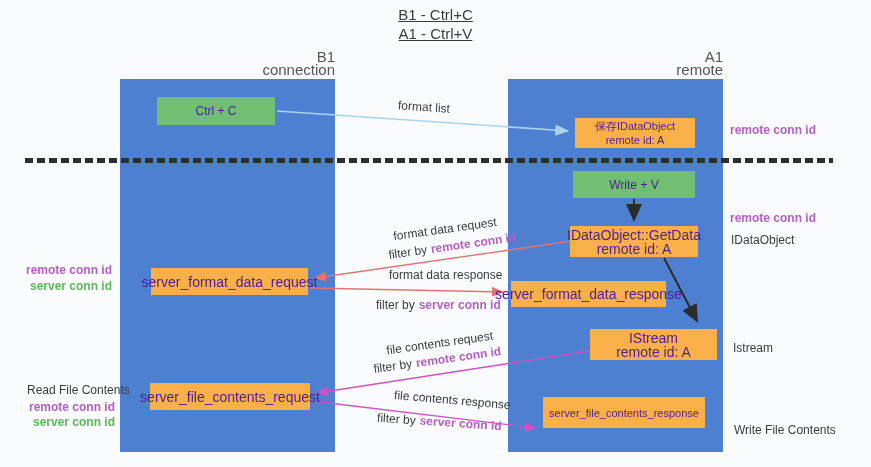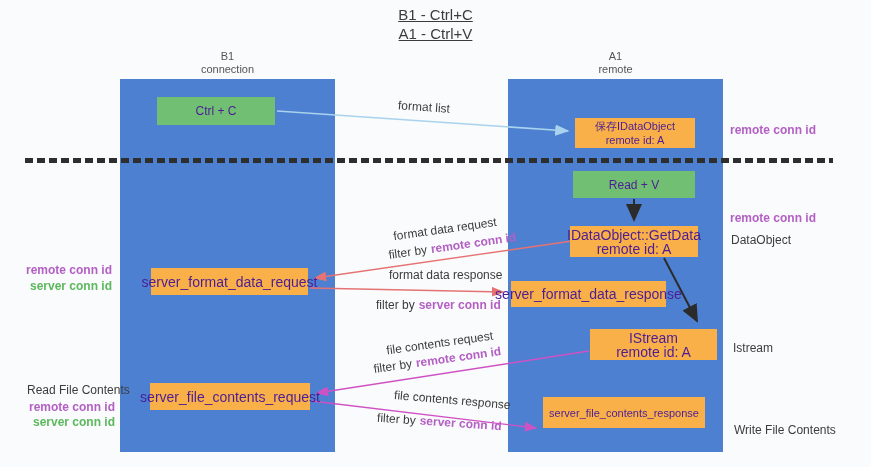--- a/index.html
+++ b/index.html
@@ -9,22 +9,22 @@
     font-family:"Liberation Sans",sans-serif;
     overflow:hidden;
   }
   #canvas{position:relative;width:871px;height:467px;}
 
   .title{
     position:absolute;left:0;width:871px;text-align:center;
     font-size:15px;color:#3c3c3c;text-decoration:underline;
   }
   .col-header{
-    position:absolute;width:215px;text-align:center;
-    font-size:11px;color:#555;line-height:13px;
+    position:absolute;width:215px;text-align:right;
+    font-size:15px;color:#555;line-height:13px;
   }
   .lifeline{
     position:absolute;width:215px;height:373px;top:79px;
     background:#4d80d1;
   }
   .box{
     position:absolute;display:flex;flex-direction:column;
     align-items:center;justify-content:center;
     color:#4c1d95;text-align:center;line-height:14px;
   }
@@ -94,21 +94,21 @@
     <line x1="312" y1="401" x2="536" y2="428" stroke="#cf52c5" stroke-width="1.4" marker-end="url(#arr-mag)"></line>
   </svg>
 
   <div class="box green" style="left:157px;top:97px;width:118px;height:28px;z-index:6">Ctrl + C</div>
 
   <div class="box orange" style="left:575px;top:118px;width:120px;height:30px;font-size:11px;z-index:6">
     <div>保存IDataObject</div>
     <div>remote id: A</div>
   </div>
 
-  <div class="box green" style="left:573px;top:171px;width:122px;height:27px;z-index:6">Read + V</div>
+  <div class="box green" style="left:573px;top:171px;width:122px;height:27px;z-index:6">Write + V</div>
 
   <div class="box orange" style="left:570px;top:226px;width:128px;height:31px;z-index:6">
     <div>IDataObject::GetData</div>
     <div>remote id: A</div>
   </div>
 
   <div class="box orange" style="left:151px;top:268px;width:157px;height:27px;z-index:6">server_format_data_request</div>
 
   <div class="box orange" style="left:511px;top:281px;width:155px;height:26px;z-index:6">server_format_data_response</div>
 
@@ -138,21 +138,21 @@
     <span class="fb">filter by</span><span>remote conn id</span>
   </div>
 
   <div class="lbl dark rot-dn" style="left:394px;top:393px">file contents response</div>
   <div class="lbl purple flabel rot-dn2" style="left:377px;top:415px">
     <span class="fb">filter by</span><span>server conn id</span>
   </div>
 
   <div class="lbl purple" style="left:730px;top:123px">remote conn id</div>
   <div class="lbl purple" style="left:730px;top:211px">remote conn id</div>
-  <div class="lbl dark" style="left:731px;top:233px">DataObject</div>
+  <div class="lbl dark" style="left:731px;top:233px">IDataObject</div>
   <div class="lbl dark" style="left:733px;top:341px">Istream</div>
   <div class="lbl dark" style="left:734px;top:423px">Write File Contents</div>
 
   <div class="lbl purple" style="left:26px;top:263px">remote conn id</div>
   <div class="lbl greenlbl" style="left:30px;top:279px">server conn id</div>
   <div class="lbl dark" style="left:27px;top:383px">Read File Contents</div>
   <div class="lbl purple" style="left:29px;top:400px">remote conn id</div>
   <div class="lbl greenlbl" style="left:33px;top:415px">server conn id</div>
 
 </div>

